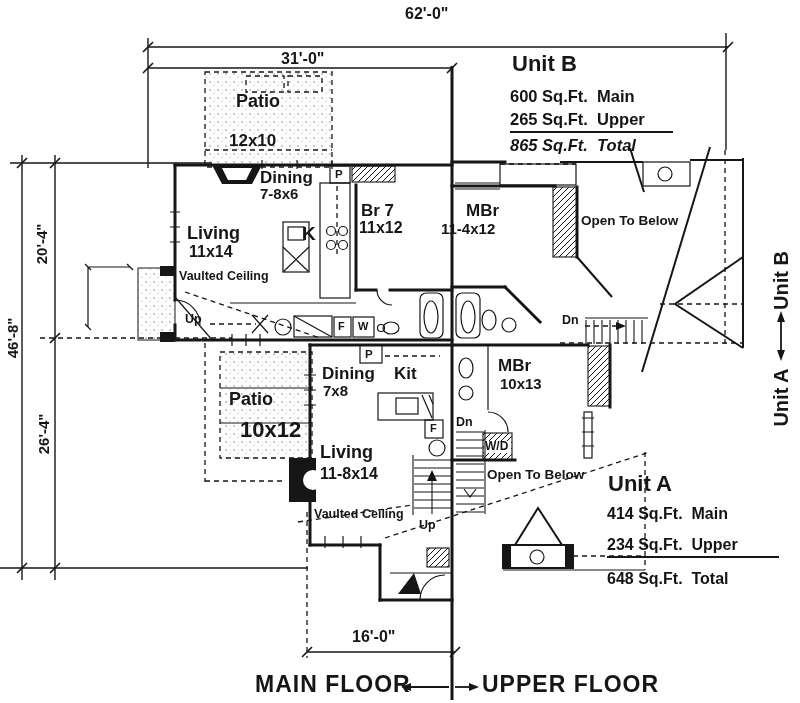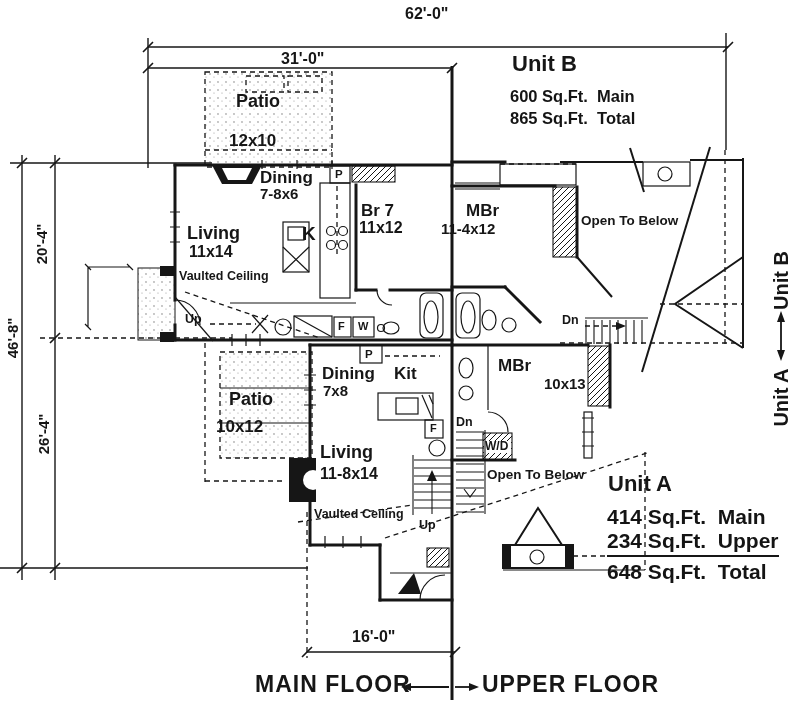--- a/index.html
+++ b/index.html
@@ -240,54 +240,55 @@
 <div class="lbl" style="left:405px;top:6px;font-size:16px;">62'-0"</div>
 <div class="lbl" style="left:281px;top:51px;font-size:16px;">31'-0"</div>
 <div class="lbl rot ctr" style="left:-17px;top:330px;width:60px;font-size:15px;">46'-8"</div>
 <div class="lbl rot ctr" style="left:12px;top:236px;width:60px;font-size:15px;">20'-4"</div>
 <div class="lbl rot ctr" style="left:14px;top:426px;width:60px;font-size:15px;">26'-4"</div>
 <div class="lbl" style="left:352px;top:629px;font-size:16px;">16'-0"</div>
 
 <div class="lbl" style="left:512px;top:52px;font-size:22px;">Unit B</div>
 <div class="stats" style="position:absolute;left:510px;top:87px;font-weight:bold;font-size:16.5px;width:163px;">
   <div>600 Sq.Ft.  Main</div>
-  <div style="margin-top:3px;">865 Sq.Ft.  Total</div>
+  <div class="uline" style="margin-top:4px;">265 Sq.Ft.  Upper</div>
+  <div style="margin-top:3px;font-style:italic;">865 Sq.Ft.  Total</div>
 </div>
 
 <div class="lbl" style="left:608px;top:472px;font-size:22px;">Unit A</div>
-<div class="stats" style="position:absolute;left:607px;top:505px;font-weight:bold;font-size:21px;width:172px;">
+<div class="stats" style="position:absolute;left:607px;top:505px;font-weight:bold;font-size:16px;width:172px;">
   <div>414 Sq.Ft.  Main</div>
-  <div class="uline" style="margin-top:0;">234 Sq.Ft.  Upper</div>
-  <div style="margin-top:3px;">648 Sq.Ft.  Total</div>
+  <div class="uline" style="margin-top:13px;">234 Sq.Ft.  Upper</div>
+  <div style="margin-top:12px;">648 Sq.Ft.  Total</div>
 </div>
 
 <div class="lbl" style="left:236px;top:92px;font-size:18px;">Patio</div>
 <div class="lbl" style="left:229px;top:132px;font-size:17px;">12x10</div>
 <div class="lbl" style="left:260px;top:169px;font-size:17px;">Dining</div>
 <div class="lbl" style="left:260px;top:186px;font-size:15px;">7-8x6</div>
 <div class="lbl" style="left:187px;top:224px;font-size:18px;">Living</div>
 <div class="lbl" style="left:189px;top:244px;font-size:16px;">11x14</div>
 <div class="lbl" style="left:179px;top:270px;font-size:12.5px;">Vaulted Ceiling</div>
 <div class="lbl" style="left:302px;top:224px;font-size:19px;">K</div>
 <div class="lbl" style="left:361px;top:202px;font-size:17px;">Br 7</div>
 <div class="lbl" style="left:359px;top:220px;font-size:16px;text-align:center;">11x12</div>
 <div class="lbl" style="left:466px;top:202px;font-size:17px;">MBr</div>
 <div class="lbl" style="left:441px;top:221px;font-size:15px;">11-4x12</div>
 <div class="lbl" style="left:581px;top:214px;font-size:13.5px;">Open To Below</div>
 
 <div class="lbl" style="left:229px;top:390px;font-size:18px;">Patio</div>
-<div class="lbl" style="left:216px;top:418px;font-size:17px;">10x12</div>
+<div class="lbl" style="left:240px;top:418px;font-size:22px;">10x12</div>
 <div class="lbl" style="left:322px;top:365px;font-size:17px;">Dining</div>
 <div class="lbl" style="left:323px;top:383px;font-size:15px;">7x8</div>
 <div class="lbl" style="left:394px;top:365px;font-size:17px;">Kit</div>
 <div class="lbl" style="left:320px;top:443px;font-size:18px;">Living</div>
 <div class="lbl" style="left:320px;top:466px;font-size:16px;">11-8x14</div>
 <div class="lbl" style="left:314px;top:508px;font-size:12.5px;">Vaulted Ceiling</div>
 <div class="lbl" style="left:498px;top:357px;font-size:17px;">MBr</div>
-<div class="lbl" style="left:500px;top:376px;font-size:15px;margin-left:44px;">10x13</div>
+<div class="lbl" style="left:500px;top:376px;font-size:15px;">10x13</div>
 <div class="lbl" style="left:487px;top:468px;font-size:13.5px;">Open To Below</div>
 
 <div class="lbl" style="left:185px;top:313px;font-size:12.5px;">Up</div>
 <div class="lbl" style="left:562px;top:314px;font-size:12.5px;">Dn</div>
 <div class="lbl" style="left:419px;top:519px;font-size:12.5px;">Up</div>
 <div class="lbl" style="left:456px;top:416px;font-size:12.5px;">Dn</div>
 <div class="lbl" style="left:335px;top:168px;font-size:11.5px;">P</div>
 <div class="lbl" style="left:365px;top:348px;font-size:11.5px;">P</div>
 <div class="lbl" style="left:338px;top:321px;font-size:11px;">F</div>
 <div class="lbl" style="left:358px;top:321px;font-size:11px;">W</div>

